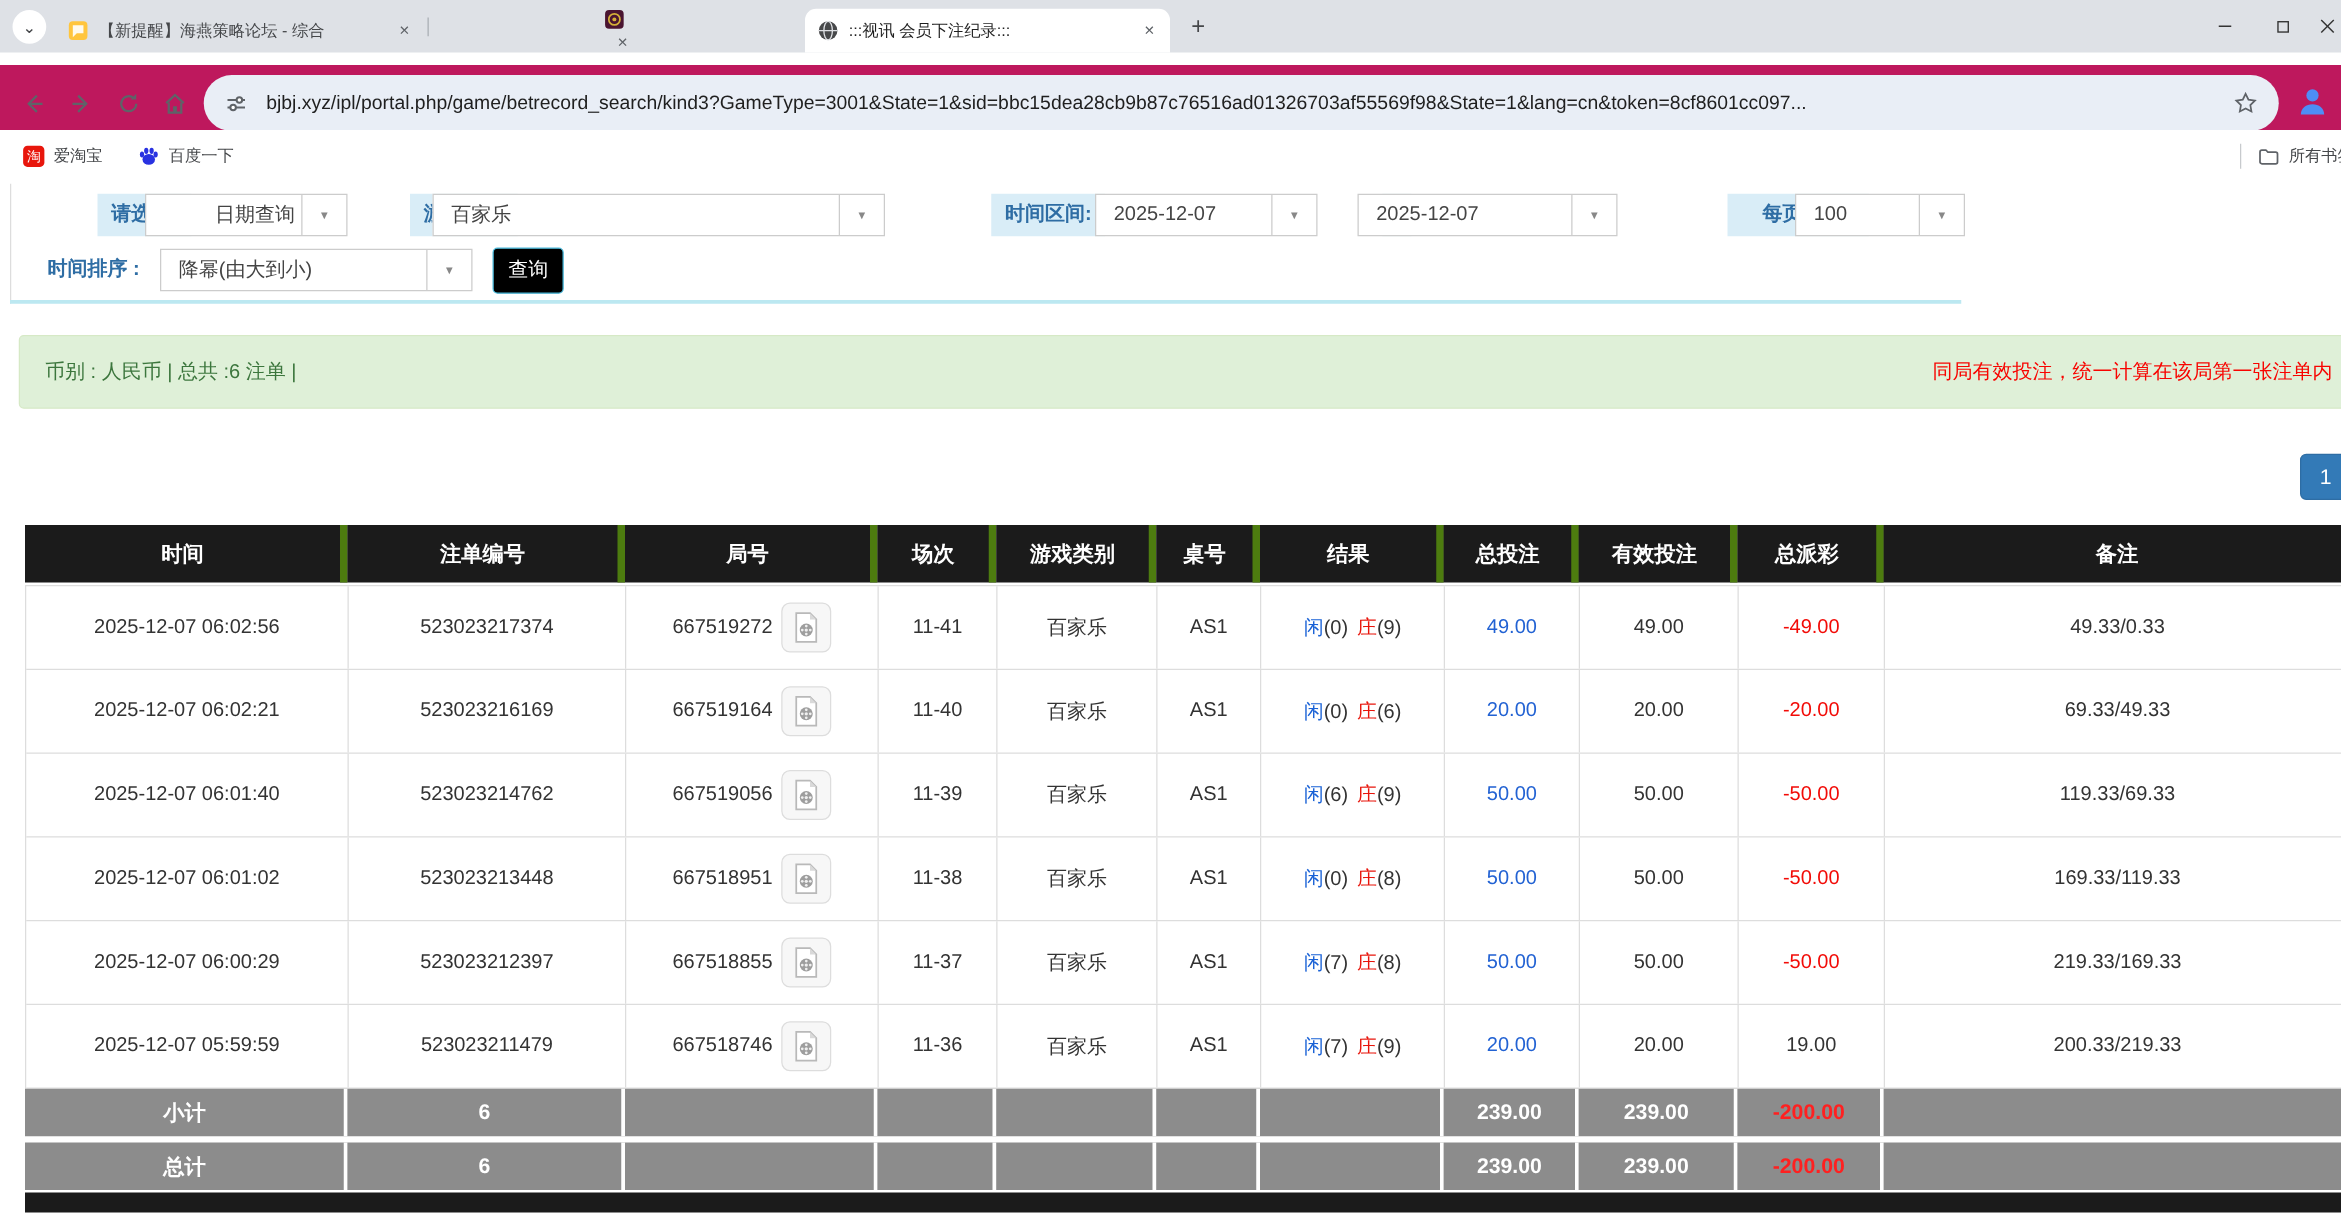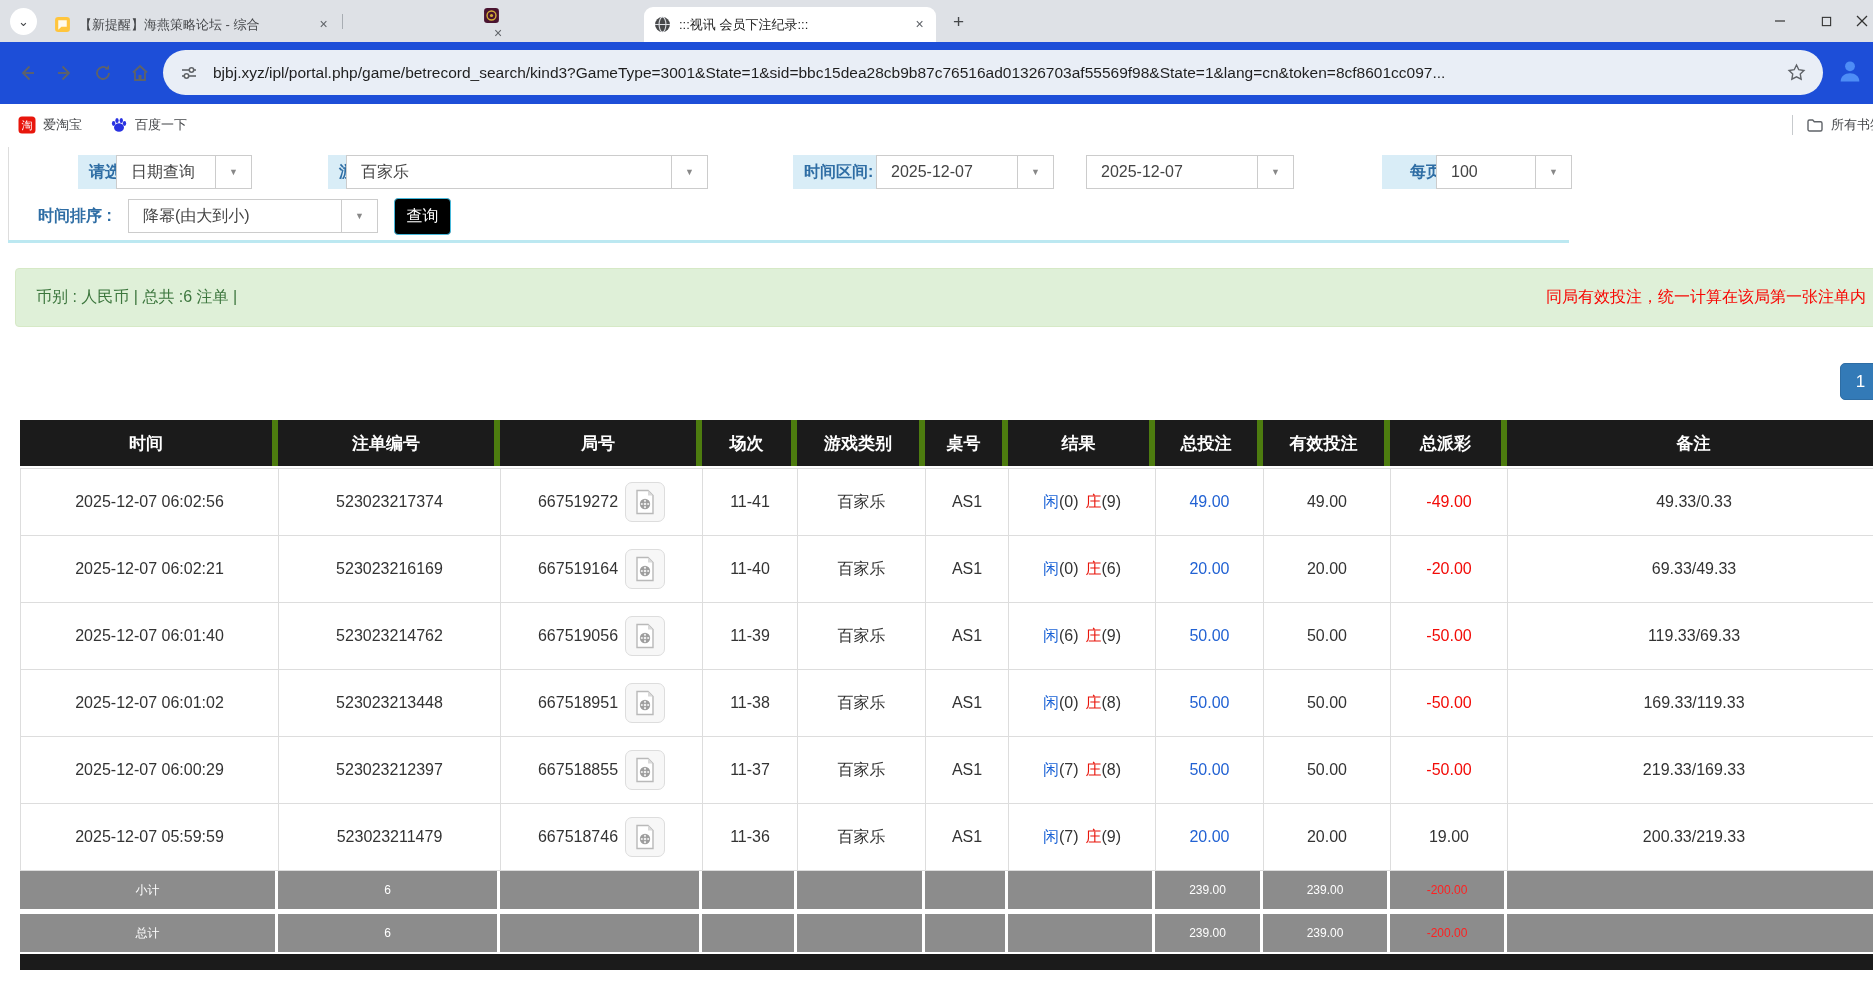--- a/index.html
+++ b/index.html
@@ -20,21 +20,21 @@
   .tab.active .ttl { color:#1f1f1f; }
   .tab .cls { width:17px; height:17px; margin-left:6px; border-radius:50%; color:#5f6368;
               font-size:14px; line-height:17px; text-align:center; flex:none; }
   .tab-sep { position:absolute; left:342px; top:14px; width:1px; height:15px; background:#a8adb3; }
   .newtab { position:absolute; left:946px; top:9px; width:25px; height:25px; color:#45474a;
             font-size:19px; line-height:25px; text-align:center; }
   .winctl { position:absolute; top:0; width:46px; height:42px; display:flex; align-items:center;
             justify-content:center; color:#333; }
 
   
-  .toolbar { position:absolute; left:0; top:42px; width:100%; height:62px; background:#1d4ed8;padding-left:28px; }
+  .toolbar { position:absolute; left:0; top:52px; width:100%; height:62px; background:#be185d;padding-left:28px; }
   .navbtn { position:absolute; top:18px; width:26px; height:26px; display:flex; align-items:center;
             justify-content:center; }
   .omnibox { position:absolute; left:163px; top:8px; width:1660px; height:45px; border-radius:23px;
              background:#e9eef6; display:flex; align-items:center; padding:0 16px; }
   .omni-url { font-size:15.5px; color:#1f1f1f; white-space:nowrap; overflow:hidden; flex:1; margin-left:14px; }
   .profile { position:absolute; left:1836px; top:15px; width:28px; height:28px; }
 
   
   .bookmarks { position:absolute; left:0; top:104px; width:100%; height:41px; background:#fff; }
   .bm-item { position:absolute; top:9px; height:24px; display:flex; align-items:center; gap:7px;
@@ -85,21 +85,21 @@
   .td { display:flex; align-items:center; justify-content:center; gap:7px; font-size:16px;
         color:#333; border-right:1px solid #ddd; white-space:nowrap; }
   .td.link { color:#2262d3; }
   .td .rp { color:#1a62d6; }
   .td .rb { color:#e8150b; }
   .td .neg { color:#f20b07; }
   .media-btn { width:40px; height:40px; border:1px solid #ddd; border-radius:7px; background:#f7f7f7;
                display:flex; align-items:center; justify-content:center; }
   .sr { height:38px; }
   .sr.first { margin-bottom:5px; }
-  .sd { background:#8c8c8c; color:#fff; font-weight:normal; font-size:12px; display:flex;
+  .sd { background:#8c8c8c; color:#fff; font-weight:bold; font-size:17px; display:flex;
         align-items:center; justify-content:center; border-right:3px solid #fff; }
   .sd:last-child { border-right:none; }
   .sd .neg { color:#ff2020; }
   .tfoot-bar { height:16px; background:#1b1b1b; margin-top:2px; }
 </style>
 </head>
 <body>
 
 <div class="screen">
 
@@ -227,21 +227,21 @@
         </svg>
       <span>所有书签</span>
     </div>
   </div>
 
   <div class="page">
 
     <div class="fp-left-border"></div>
 
     <div class="fl-chip" style="left:30px;">请选择:</div>
-    <div class="sel" style="left:116px;width:136px;">
+    <div class="sel" style="left:116px;width:162px;justify-content:center;">
       <span>日期查询</span>
       <span class="arr">▼</span>
     </div>
 
     <div class="fl-chip" style="left:280px;">游戏类别</div>
     <div class="sel" style="left:346px;width:362px;">
       <span>百家乐</span>
       <span class="arr">▼</span>
     </div>
 

